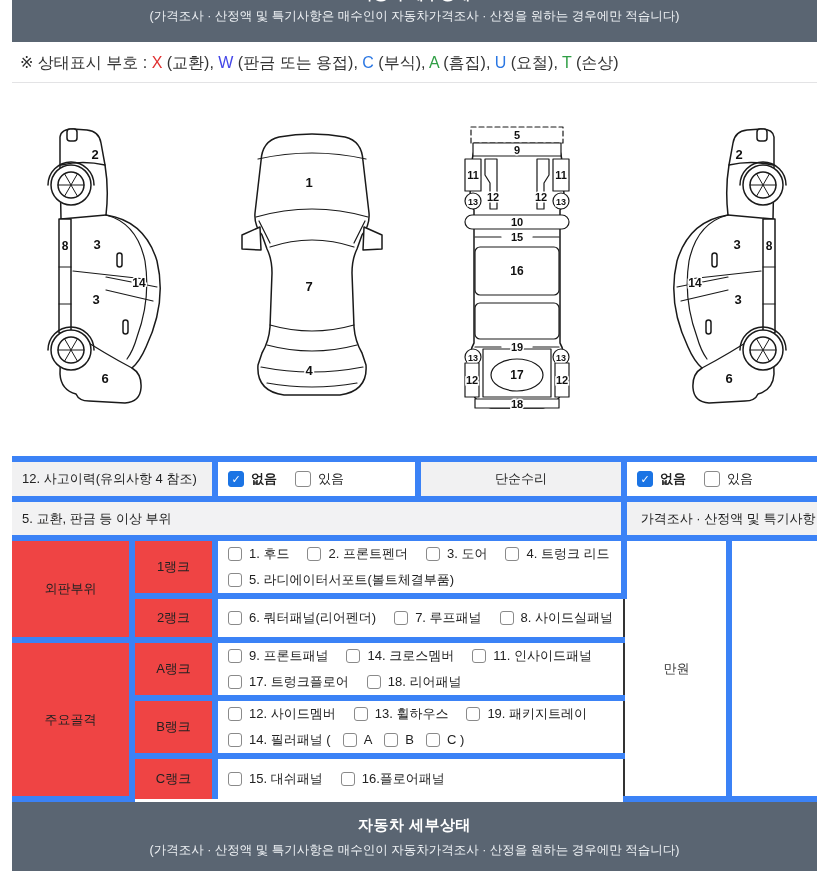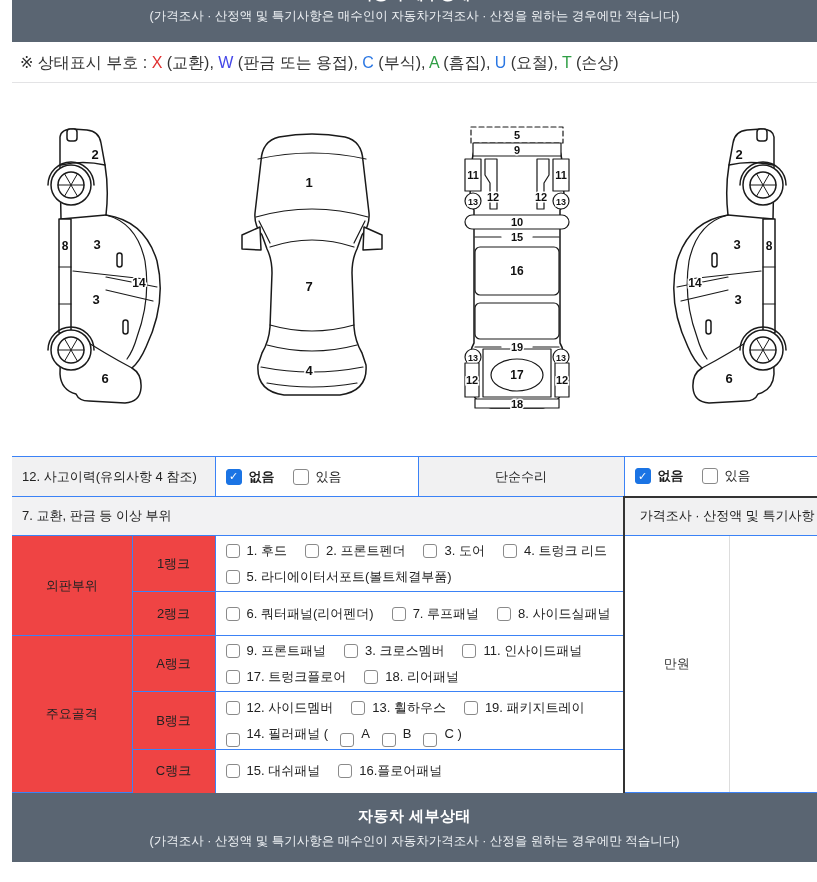--- a/index.html
+++ b/index.html
@@ -32,40 +32,40 @@
   .diag text { font-family:"Liberation Sans","DejaVu Sans",sans-serif; font-weight:700; fill:#111;
                paint-order:stroke; stroke:#fff; stroke-width:3px; text-anchor:middle; }
   #svg-left  { left:35px;  top:44px; }
   #svg-top   { left:222px; top:48px; }
   #svg-under { left:445px; top:42px; }
   #svg-right { left:645px; top:44px; }
 
   
   table.main { width:817px; border-collapse:collapse; table-layout:fixed;
                border-top:1px solid #4a4a4a; font-size:13px; color:#222; }
-  table.main td { border:1px solid #3b82f6; vertical-align:middle; padding:0 10px; }
+  table.main td { border:6px solid #3b82f6; vertical-align:middle; padding:0 10px; }
   table.main td:first-child { border-left:none; }
   table.main td:last-child  { border-right:none; }
   table.main tr:last-child td { border-bottom:none; }
   .bg-gray  { background:#f1f1f2; }
   .bg-gray2 { background:#f2f2f3; }
   .bg-soft  { background:#ef4444; }
   .center { text-align:center; }
   .dark-left { border-left:2px solid #333 !important; }
   .dark-top  { border-top:2px solid #333 !important; }
   .divider-right { border-right:1px solid #ddd !important; }
 
   .cbx { width:16px; height:16px; border:1px solid #8a8a8a; border-radius:3px; background:#fff;
          display:inline-flex; align-items:center; justify-content:center; flex:0 0 auto; }
   .cbx.sm { width:14px; height:14px; }
   .cbx.checked { background:#1b74e4; border-color:#1b74e4; }
   .cbx.checked::after { content:"✓"; color:#fff; font-size:11px; font-weight:700; line-height:1; }
 
   .cb-item { display:inline-flex; align-items:center; gap:7px; margin-right:18px; white-space:nowrap; }
-  .cb-item.tight { margin-right:12px;align-items:flex-end; }
+  .cb-item.tight { margin-right:12px; }
   .cb-line { line-height:26px; display:flex; align-items:center; }
   .lbl-b { font-weight:700; }
   .price-cell { text-align:center; font-size:13px; color:#333;margin-left:8px; }
 </style>
 </head>
 <body>
 
 <div class="page">
 
   <div class="banner top">
@@ -221,21 +221,21 @@
               </label>
           <label class="cb-item">
                 <span class="cbx"></span>
                 <span>있음</span>
               </label>
         </div>
       </td>
     </tr>
 
     <tr style="height:39px">
-      <td colspan="4" class="bg-gray2">7. 교환, 판금 등 이상 부위</td>
+      <td colspan="4" class="bg-gray2">5. 교환, 판금 등 이상 부위</td>
       <td colspan="2" class="bg-gray center dark-left dark-top">가격조사 · 산정액 및 특기사항</td>
     </tr>
 
     <tr style="height:56px">
       <td rowspan="2" class="bg-soft center">외판부위</td>
       <td class="bg-soft center">1랭크</td>
       <td colspan="2">
         <div class="cb-line">
           <label class="cb-item">
                 <span class="cbx sm"></span>
@@ -289,21 +289,21 @@
       <td rowspan="3" class="bg-soft center">주요골격</td>
       <td class="bg-soft center">A랭크</td>
       <td colspan="2">
         <div class="cb-line">
           <label class="cb-item">
                 <span class="cbx sm"></span>
                 <span>9. 프론트패널</span>
               </label>
           <label class="cb-item">
                 <span class="cbx sm"></span>
-                <span>3. 크로스멤버</span>
+                <span>14. 크로스멤버</span>
               </label>
           <label class="cb-item">
                 <span class="cbx sm"></span>
                 <span>11. 인사이드패널</span>
               </label>
         </div>
         <div class="cb-line">
           <label class="cb-item">
                 <span class="cbx sm"></span>
                 <span>17. 트렁크플로어</span>

